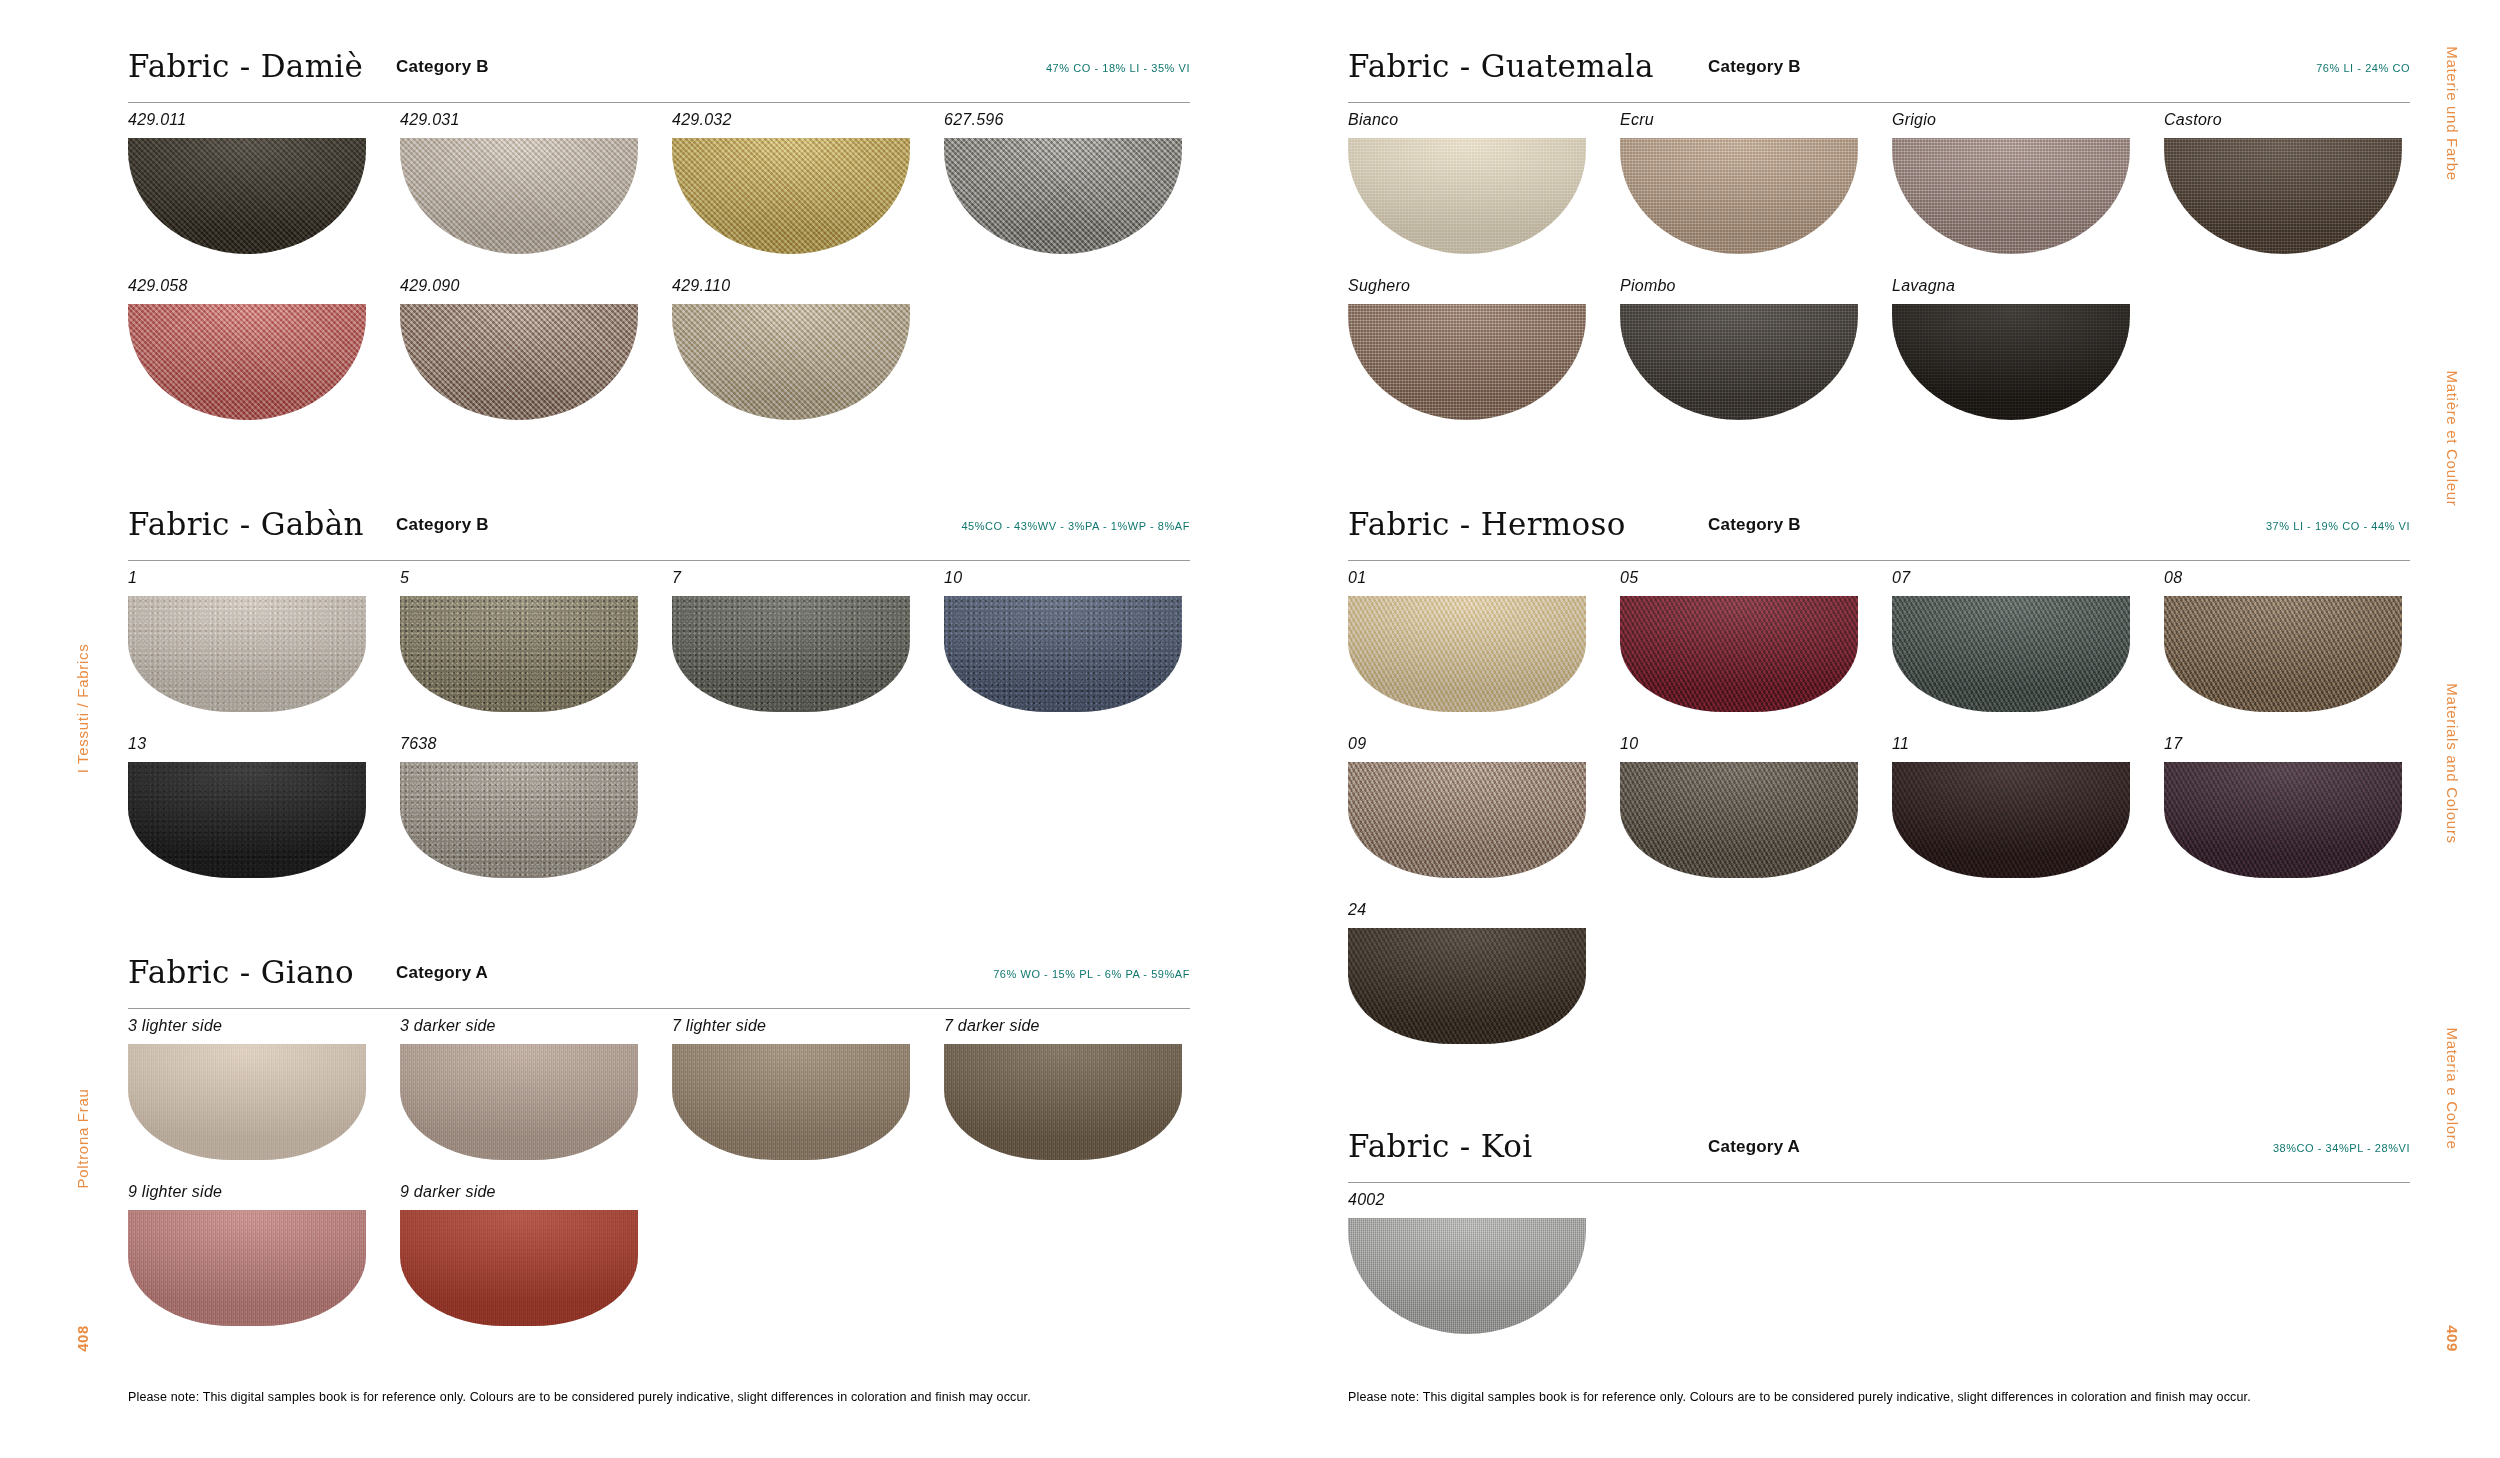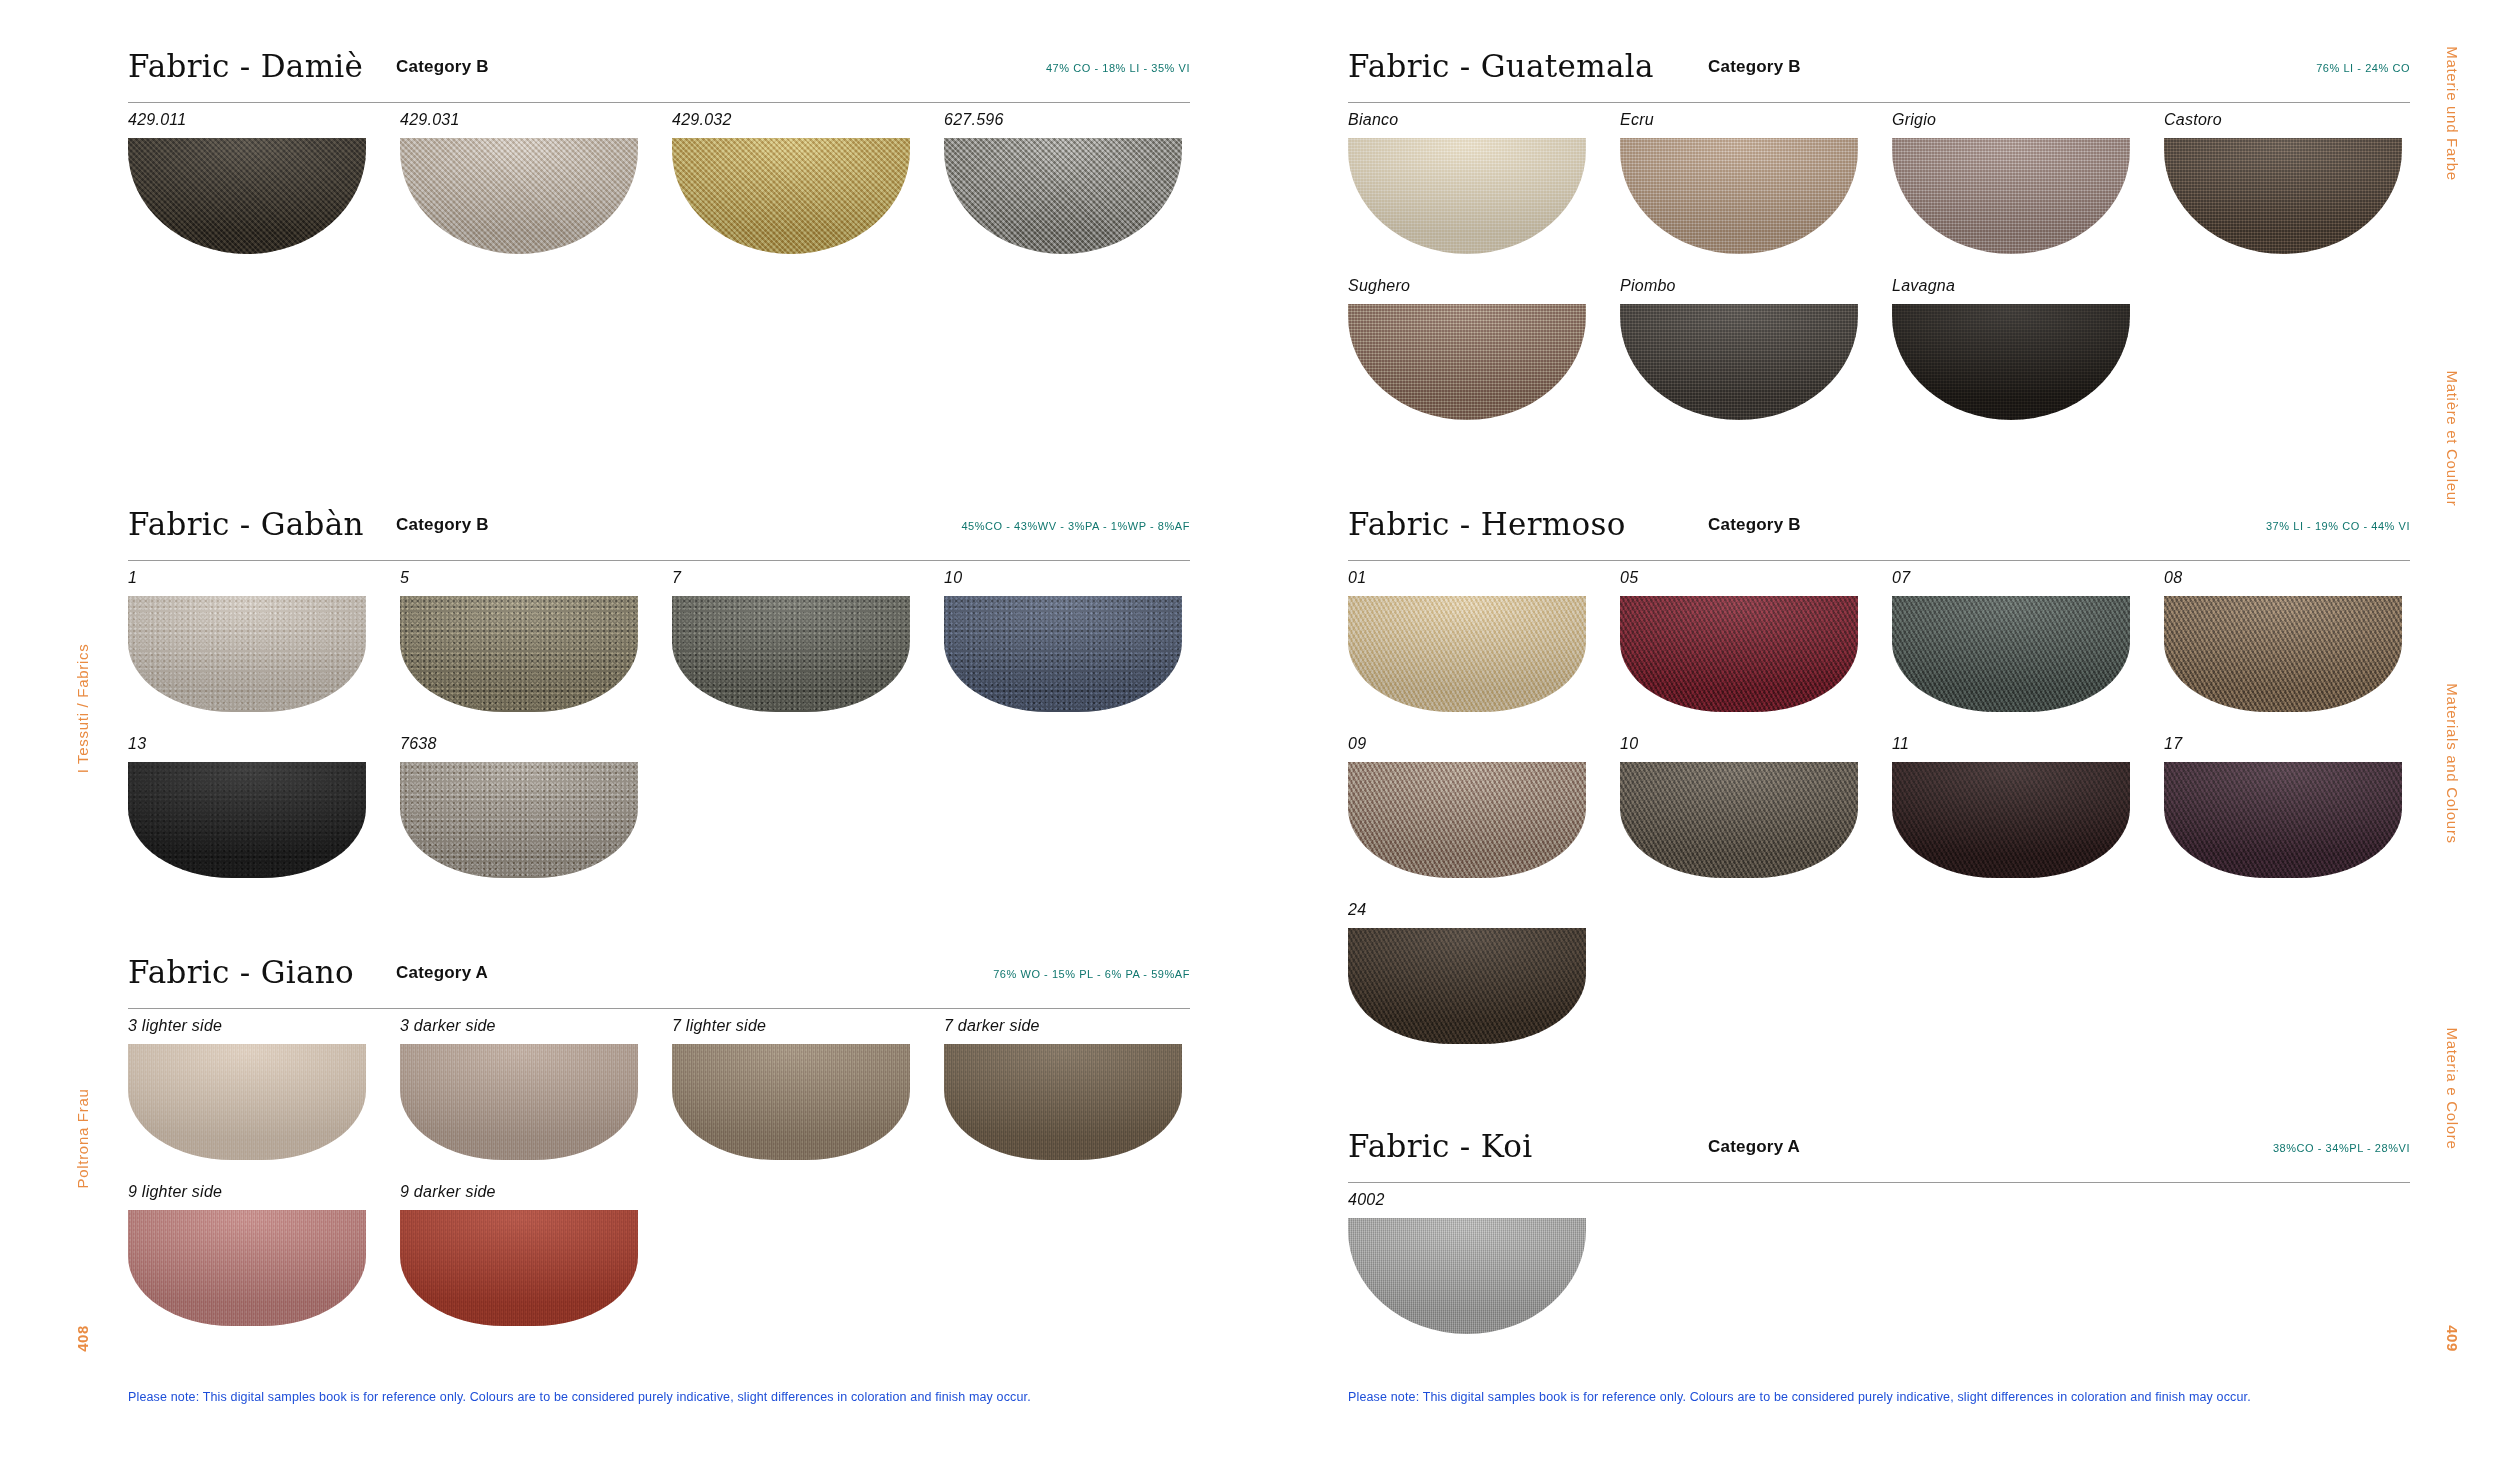--- a/index.html
+++ b/index.html
@@ -107,21 +107,21 @@
     background-image:
       repeating-linear-gradient(60deg, rgba(255,255,255,.26) 0 2px, rgba(0,0,0,.22) 2px 4px),
       repeating-linear-gradient(-60deg, rgba(255,255,255,.16) 0 2px, rgba(0,0,0,.14) 2px 4px);
     mix-blend-mode:overlay;
   }
   .shade { position:absolute; inset:0;
     background:radial-gradient(120% 95% at 50% 6%, rgba(255,255,255,.14), rgba(0,0,0,.16) 80%); }
 
   
   .footnote { position:absolute; left:0; right:0; bottom:0;
-              font-size:12.5px; color:#1d4ed8; letter-spacing:.15px; white-space:nowrap; }
+              font-size:12.5px; color:#000000; letter-spacing:.15px; white-space:nowrap; }
 </style>
 </head>
 <body>
 
 <div class="spread">
 
   <div class="page left">
 
     <div class="rail rail-left">
       <div class="vtext up" style="top:700px;">I Tessuti / Fabrics</div>
@@ -157,20 +157,43 @@
             <div class="scell c2">
               <div class="slabel">429.032</div>
               <div class="swatch sh-round w-basket" style="background:#c2a95e">
                   <div class="weave"></div>
                   <div class="shade"></div>
                 </div>
             </div>
             <div class="scell c3">
               <div class="slabel">627.596</div>
               <div class="swatch sh-round w-basket" style="background:#8d8c86">
+                  <div class="weave"></div>
+                  <div class="shade"></div>
+                </div>
+            </div>
+          </div>
+          <div class="srow">
+            <div class="scell c0">
+              <div class="slabel">429.058</div>
+              <div class="swatch sh-round w-basket" style="background:#c16a66">
+                  <div class="weave"></div>
+                  <div class="shade"></div>
+                </div>
+            </div>
+            <div class="scell c1">
+              <div class="slabel">429.090</div>
+              <div class="swatch sh-round w-basket" style="background:#9b8577">
+                  <div class="weave"></div>
+                  <div class="shade"></div>
+                </div>
+            </div>
+            <div class="scell c2">
+              <div class="slabel">429.110</div>
+              <div class="swatch sh-round w-basket" style="background:#b8ab92">
                   <div class="weave"></div>
                   <div class="shade"></div>
                 </div>
             </div>
           </div>
         </div>
       </div>
 
       <div class="section" style="top:506px;">
         <div class="sec-head">

